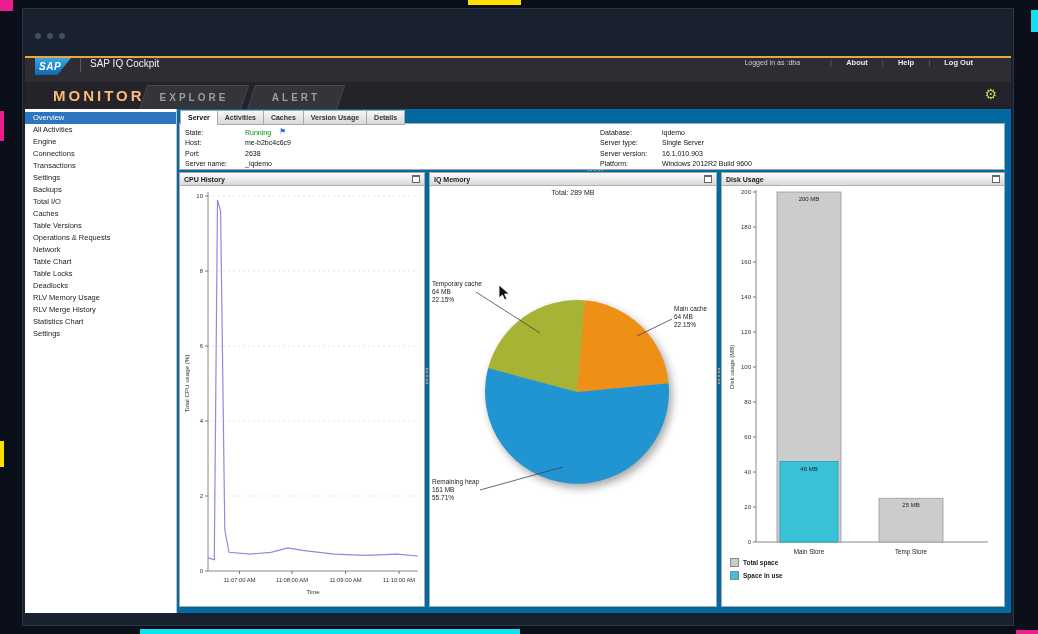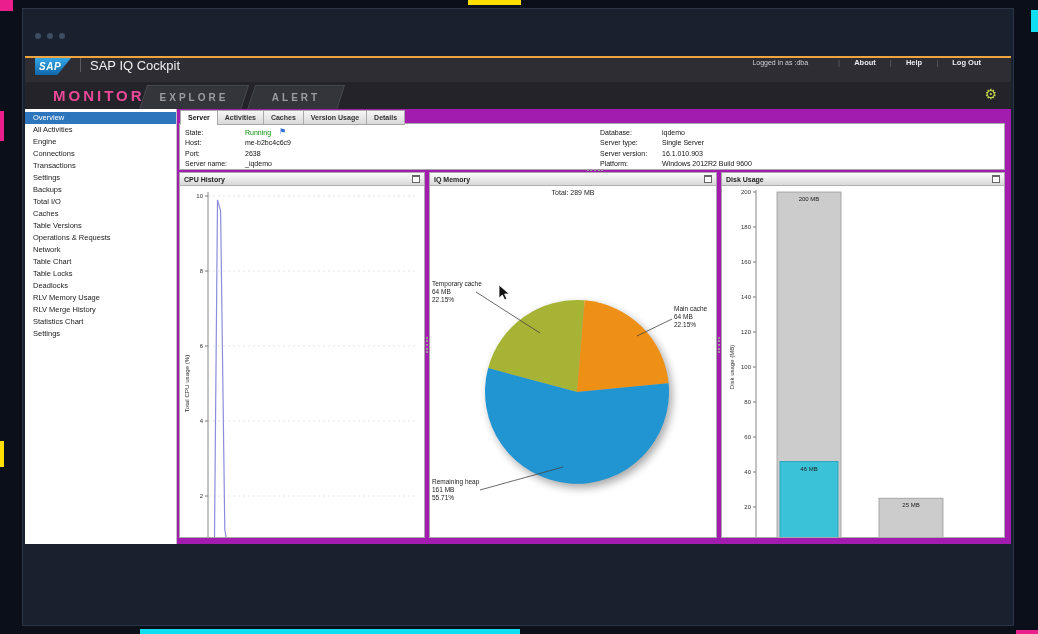--- a/index.html
+++ b/index.html
@@ -22,39 +22,39 @@
     display:flex;align-items:flex-start;box-sizing:border-box;
   }
   .sap-logo{
     margin-left:10px;width:36px;height:17px;
     background:linear-gradient(#35a7e8,#1067ab);
     clip-path:polygon(0 0,100% 0,62% 100%,0 100%);
     display:flex;align-items:center;padding-left:4px;box-sizing:border-box;
     color:#fff;font-weight:bold;font-style:italic;font-size:10px;letter-spacing:0.5px;
   }
   .hdr-sep{width:1px;height:14px;background:#5a5a60;margin:0 9px;}
-  .app-title{color:#f0f0f0;font-size:13px;}
-  .hdr-right{margin-left:auto;display:flex;align-items:center;margin-right:30px;}
+  .app-title{color:#f0f0f0;font-size:10px;}
+  .hdr-right{margin-left:auto;display:flex;align-items:center;margin-right:38px;}
   .logged-in{font-size:7px;color:#cfcfd4;margin-right:16px;}
   .pipe{color:#66666c;font-size:8px;margin:0 14px;}
   .hdr-link{font-size:7.5px;color:#eaeaee;font-weight:bold;text-decoration:none;cursor:pointer;}
   
   #nav-bar{position:absolute;left:2px;right:2px;top:73px;height:27px;background:#232329;}
-  .monitor-label{position:absolute;left:28px;top:5px;color:#ec4899;font-size:15px;font-weight:bold;letter-spacing:3px;cursor:pointer;}
+  .monitor-label{position:absolute;left:28px;top:5px;color:#fdba74;font-size:15px;font-weight:bold;letter-spacing:3px;cursor:pointer;}
   .nav-tab{
     position:absolute;top:3px;height:23px;background:#34343b;border:1px solid #46464e;
     transform:skewX(-18deg);cursor:pointer;
   }
   .nav-tab span{display:block;transform:skewX(18deg);color:#9c9da2;font-size:10px;font-weight:bold;
     letter-spacing:3px;text-align:center;line-height:23px;}
   .nav-tab.explore{left:118px;width:100px;}
   .nav-tab.alert{left:226px;width:88px;}
   .gear{position:absolute;right:14px;top:4px;font-size:14px;color:#c2d349;cursor:pointer;}
   
-  #content{position:absolute;left:2px;right:2px;top:100px;height:435px;background:#a21caf;}
+  #content{position:absolute;left:2px;right:2px;top:100px;height:504px;background:#0369a1;}
   #sidebar{position:absolute;left:0;top:0;width:152px;height:100%;background:#fff;
     border-right:1px solid #c2c2c2;box-sizing:border-box;padding-top:3px;}
   .sb-item{height:12px;line-height:12px;font-size:7.5px;padding-left:8px;color:#222;cursor:pointer;white-space:nowrap;}
   .sb-item.selected{background:#2d76bd;color:#fff;}
   #main{position:absolute;left:152px;right:0;top:0;bottom:0;}
   
   .tabs{position:absolute;left:3px;top:1px;height:13px;display:flex;z-index:2;}
   .tab{height:13px;line-height:13px;padding:0 7px;font-size:7px;font-weight:bold;color:#333;
     background:linear-gradient(#f6f6f6,#d9d9d9);border:1px solid #a8a8a8;border-right:none;cursor:pointer;}
   .tab:last-child{border-right:1px solid #a8a8a8;}

